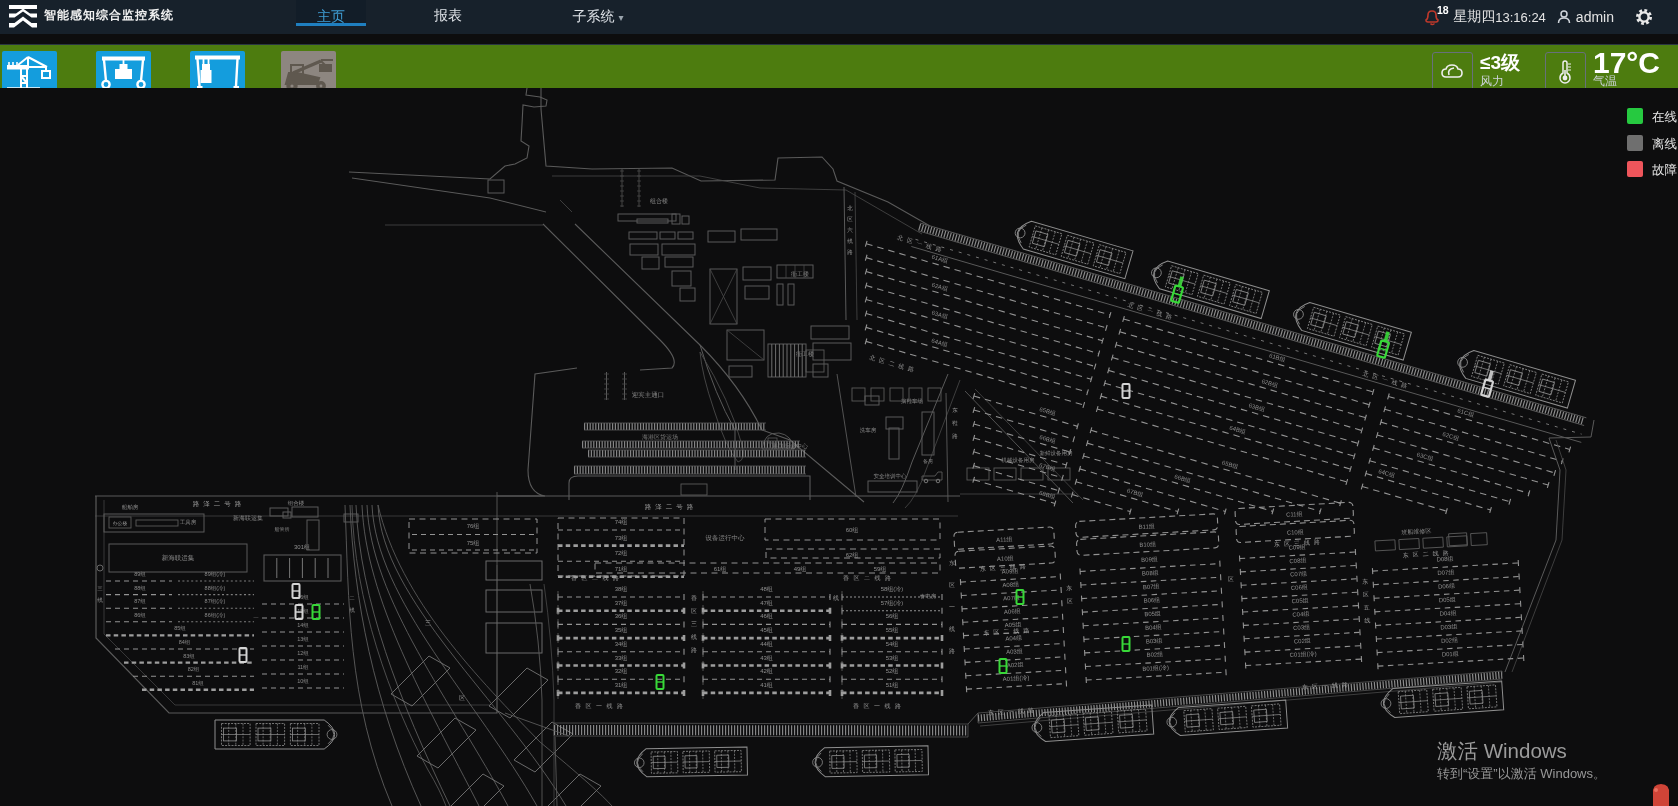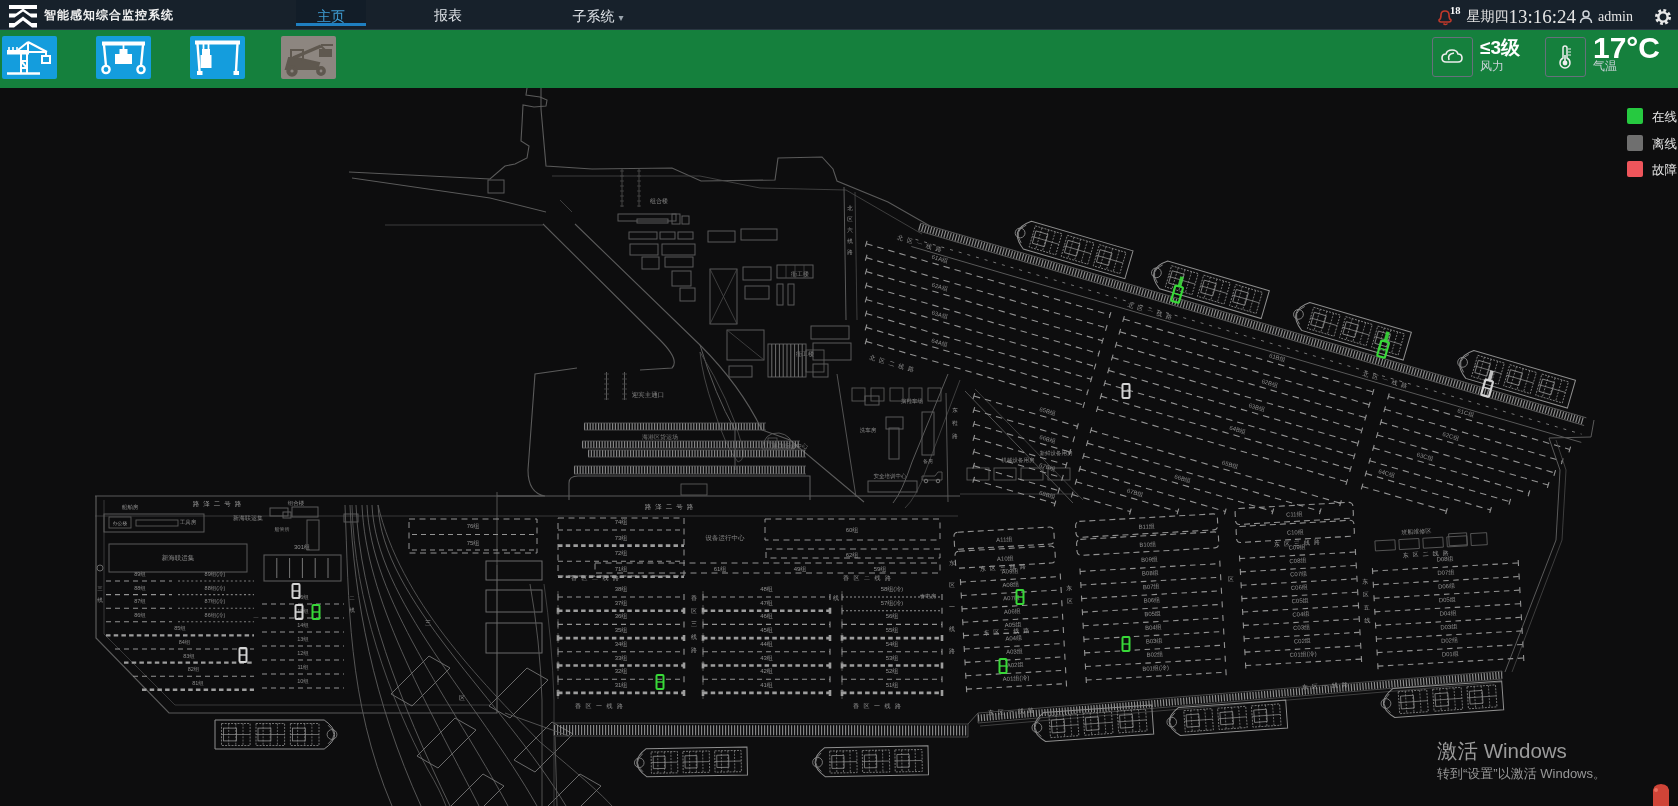--- a/index.html
+++ b/index.html
@@ -1,27 +1,27 @@
 <!DOCTYPE html>
 <html><head><meta charset="utf-8">
 <style>
 * { margin:0; padding:0; box-sizing:border-box; }
 html,body { width:1678px; height:806px; overflow:hidden; background:#0d0d0e;
   font-family:"Liberation Sans", sans-serif; }
 #bar1 { position:absolute; left:0; top:0; width:1678px; height:34px; background:#17212b; }
-#bar2 { position:absolute; left:0; top:29px; width:1678px; height:63px; background:#15803d;
+#bar2 { position:absolute; left:0; top:44px; width:1678px; height:63px; background:#4d7c0f;
         border-top:1px solid #2a3642; }
 #logo { position:absolute; left:8px; top:4px; }
 #title { position:absolute; left:44px; top:7px; color:#f0f0f0; font-size:12px; font-weight:bold; letter-spacing:1px; }
 .tab { position:absolute; top:0; height:26px; line-height:33px; text-align:center; font-size:14px; color:#dfe3e8; }
 #tab1 { left:296px; width:70px; color:#3f9fd6; background:#121d28; border-bottom:3px solid #1f7fc0; }
 #tab2 { left:416px; width:64px;font-family:Liberation Mono, monospace; }
 #tab3 { left:560px; width:76px; }
 .caret { font-size:10px; color:#9aa4ad; }
-#topright { position:absolute; right:5px; top:0; height:34px; display:flex; align-items:center; color:#e4e4e4; font-size:14px;font-family:Liberation Serif, serif; }
+#topright { position:absolute; right:24px; top:0; height:34px; display:flex; align-items:center; color:#e4e4e4; font-size:14px; }
 .btn { position:absolute; top:6px; width:55px; height:43px; background:#149ddd; border-radius:2px; }
 .btn.gray { background:#8d8680; }
 #wx { position:absolute; right:14px; top:0; height:53px; display:flex; align-items:center; }
 .wxbox { width:41px; height:40px; border:1px solid #67707c; border-radius:3px; display:flex; align-items:center; justify-content:center; }
 .wxtxt { margin-left:7px; margin-right:15px; color:#fff; }
 .wxbig { font-size:19px; font-weight:bold; line-height:20px; }
 .wxsmall { font-size:12px; color:#cdd3da; }
 #map { position:absolute; left:0; top:88px; }
 </style></head>
 <body>
@@ -35,21 +35,21 @@
   <div class="tab" id="tab1">主页</div>
   <div class="tab" id="tab2">报表</div>
   <div class="tab" id="tab3">子系统 <span class="caret">▾</span></div>
   <div id="topright">
     <svg width="30" height="26" viewBox="0 0 30 26" style="margin-right:2px">
       <path d="M7,18 q-2,0 -2,-2 q2,-1 2,-5 q0,-4 4,-4 q4,0 4,4 q0,4 2,5 q0,2 -2,2 Z" fill="none" stroke="#c0392b" stroke-width="1.6"></path>
       <path d="M9.5,19.5 q1.5,2 4,0" stroke="#c0392b" stroke-width="1.5" fill="none"></path>
       <text x="16" y="10" font-size="10.5" font-weight="bold" fill="#fff">18</text>
     </svg>
     <span style="">星期四</span>
-    <span style="margin-right:2px;font-size:19px">13:16:24</span>
+    <span style="margin-right:10px;font-size:13px">13:16:24</span>
     <svg width="16" height="16" viewBox="0 0 16 16" style="margin-right:4px">
       <circle cx="8" cy="5" r="3" fill="none" stroke="#cfd4da" stroke-width="1.5"></circle>
       <path d="M2.5,14 q0,-5 5.5,-5 q5.5,0 5.5,5" fill="none" stroke="#cfd4da" stroke-width="1.5"></path>
     </svg>
     <span style="margin-right:20px">admin</span>
     <svg width="20" height="20" viewBox="0 0 20 20">
       <circle cx="10" cy="10" r="6.2" fill="none" stroke="#e8e8e8" stroke-width="3.6" stroke-dasharray="2.6 2.2"></circle>
       <circle cx="10" cy="10" r="4.6" fill="#17212b" stroke="#e8e8e8" stroke-width="2.4"></circle>
       <circle cx="10" cy="10" r="2" fill="#17212b"></circle>
     </svg>

